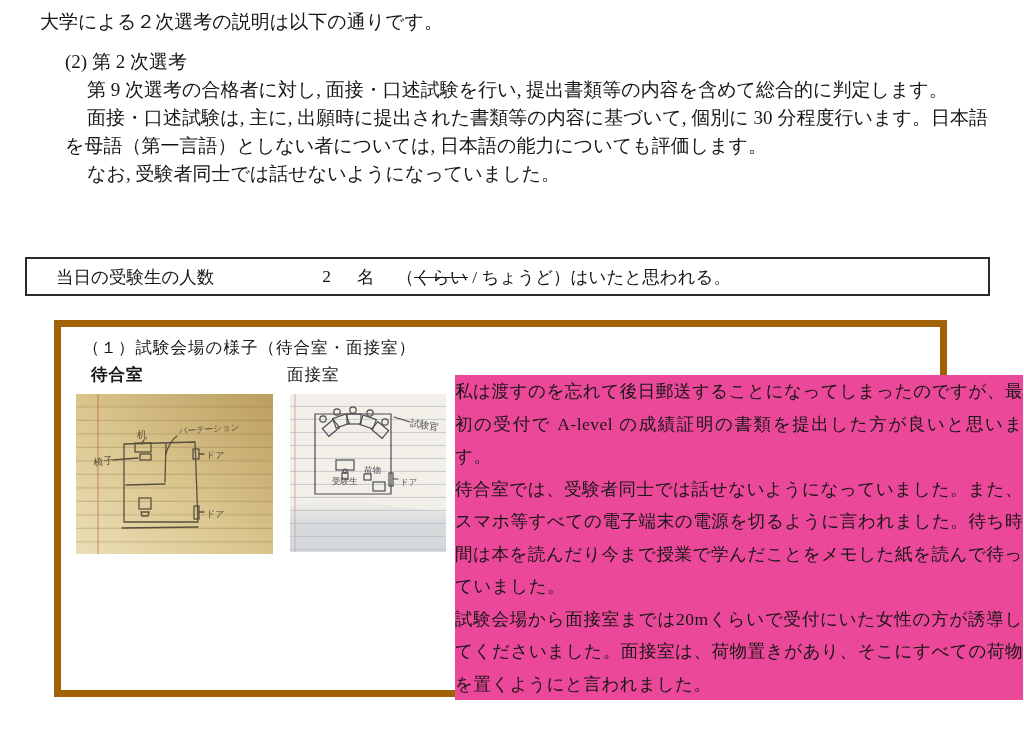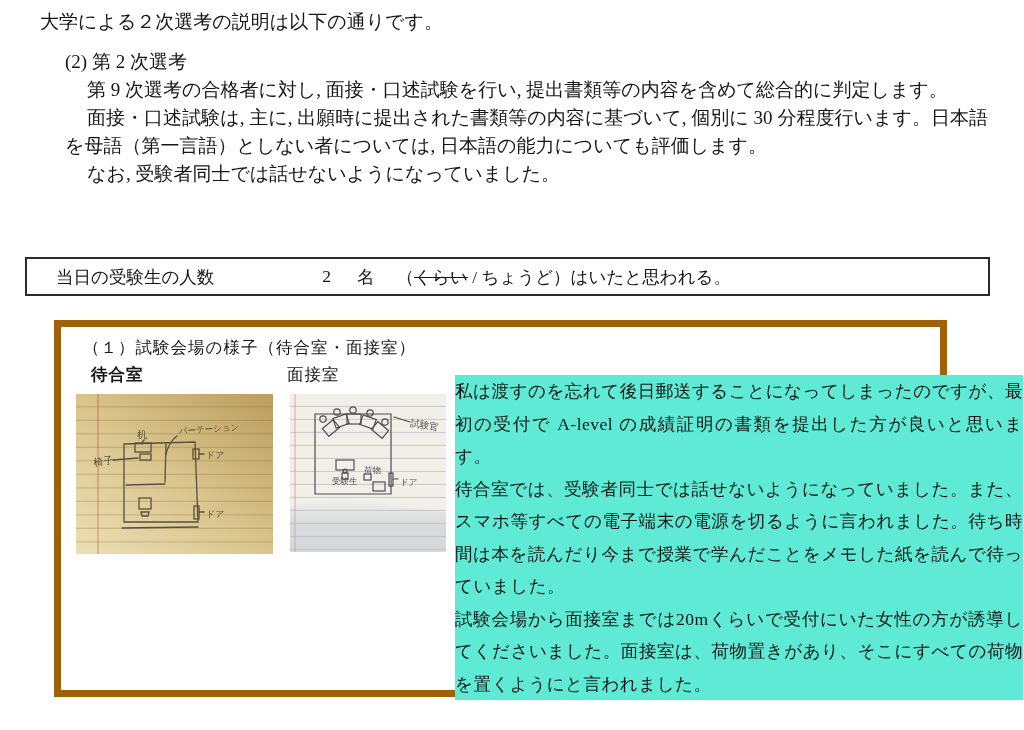--- a/index.html
+++ b/index.html
@@ -35,21 +35,21 @@
   .room-label { position:absolute; top:37px; font-size:16.5px; letter-spacing:1px; }
   .room-label.wait { left:30px;font-weight:bold; }
   .room-label.interview { left:226px; }
   .photo { position:absolute; top:67px; display:block; }
   .photo.wait { left:15px; }
   .photo.interview { left:229px; }
 
   .vb-text {
     position:absolute; left:394px; top:48px; width:568px;
     font-size:17.5px; line-height:32.5px; text-align:justify; letter-spacing:0.5px;
-    background:#5eead4;
+    background:#ec4899;
   }
   .vb-text p { margin:0; }
 
   .sketch-label { font-family:"Liberation Serif","DejaVu Serif",serif; }
 </style>
 </head>
 <body>
 
 <div class="doc-top">
   <p class="intro">大学による２次選考の説明は以下の通りです。</p>

